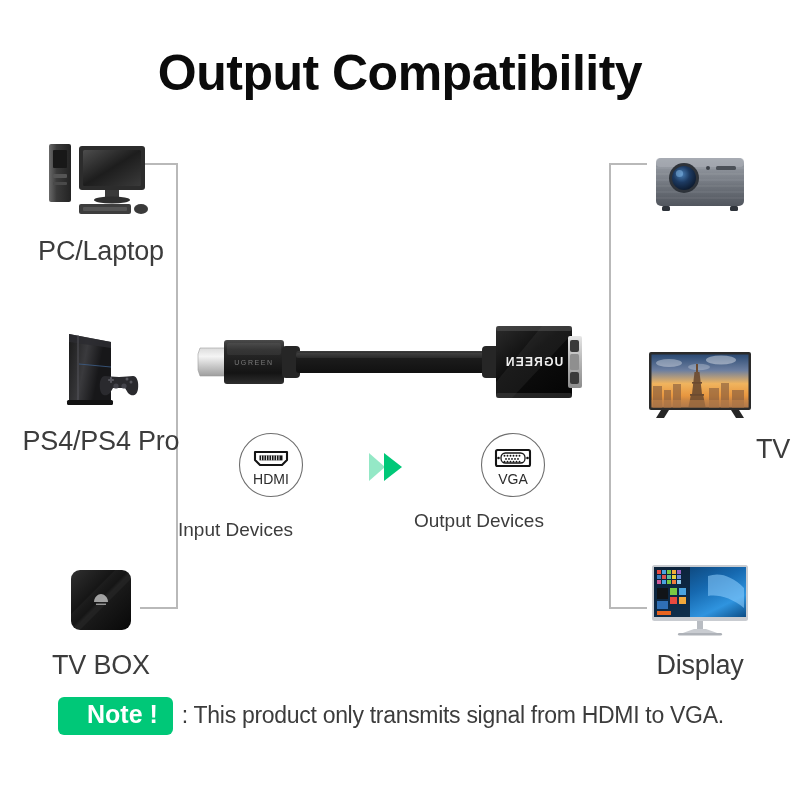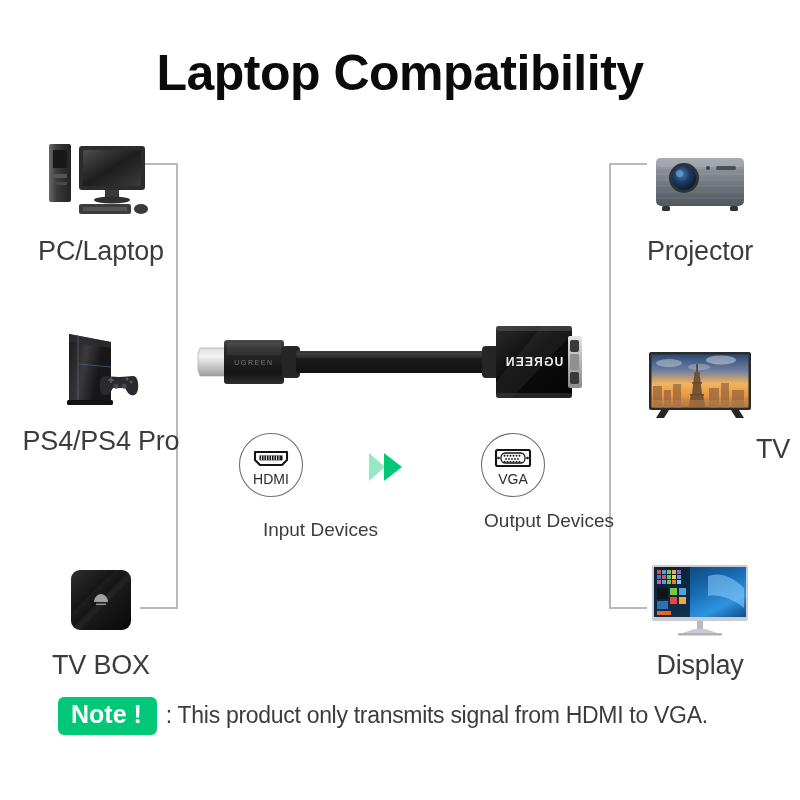--- a/index.html
+++ b/index.html
@@ -59,47 +59,47 @@
   .adapter { position: absolute; left: 196px; top: 320px; width: 390px; height: 86px; }
 
   
   .badge { position: absolute; width: 66px; height: 66px; }
   .badge-hdmi { left: 238px; top: 432px; text-decoration: underline; }
   .badge-vga  { left: 480px; top: 432px; }
 
   .arrows { position: absolute; left: 368px; top: 450px; width: 40px; height: 34px; }
 
   .io-label {
-    position: absolute; font-size: 19px; color: #3c3c3c; text-align: right;
+    position: absolute; font-size: 19px; color: #3c3c3c; text-align: left;
     white-space: nowrap; width: 200px;
   }
   .io-input  { left: 178px; top: 519px; }
   .io-output { left: 414px; top: 510px; }
 
   
   .note-row {
     position: absolute; left: 58px; top: 697px;
     display: flex; align-items: center; gap: 9px;
   }
   .note-chip {
     background: #00c878; color: #ffffff;
     font-size: 25px; font-weight: 700;
-    border-radius: 6px; padding: 3px 15px 5px 13px;
+    border-radius: 6px; padding: 3px 15px 5px 29px;
     letter-spacing: 0px; line-height: 1.18;
   }
   .note-text {
     font-size: 23px; color: #3c3c3c; letter-spacing: -0.3px; white-space: nowrap;
   }
 </style>
 </head>
 <body>
 
 <div id="page">
 
-  <div class="title">Laptop Compatibility</div>
+  <div class="title">Output Compatibility</div>
 
   <div class="bracket bracket-left">
     <div class="h top"></div>
     <div class="v"></div>
     <div class="h bot"></div>
   </div>
 
   <div class="bracket bracket-right">
     <div class="h top"></div>
     <div class="v"></div>
@@ -223,21 +223,20 @@
         <rect x="10" y="12" width="88" height="9" rx="4" fill="#aeb3ba" opacity="0.55"></rect>
         <circle cx="38" cy="32" r="15" fill="#2e333a"></circle>
         <circle cx="38" cy="32" r="12" fill="url(#lensg)"></circle>
         <circle cx="33.5" cy="27.5" r="3.6" fill="#7fb3e0" opacity="0.55"></circle>
         <circle cx="62" cy="22" r="2" fill="#3b4047"></circle>
         <rect x="70" y="20" width="20" height="4" rx="1.6" fill="#4b5057"></rect>
         <rect x="16" y="60" width="8" height="5" rx="1.5" fill="#2e333a"></rect>
         <rect x="84" y="60" width="8" height="5" rx="1.5" fill="#2e333a"></rect>
       </svg>
     </div>
-    <div class="lbl">Projector</div>
   </div>
 
   <div class="device dev-tv">
     <div class="art">
       <svg width="106" height="72" viewBox="0 0 106 72">
         <defs>
           <linearGradient id="sky" x1="0" y1="0" x2="0" y2="1">
             <stop offset="0" stop-color="#2b4a73"></stop>
               <stop offset="0.3" stop-color="#6d7fa0"></stop>
             <stop offset="0.55" stop-color="#f0b45e"></stop>

